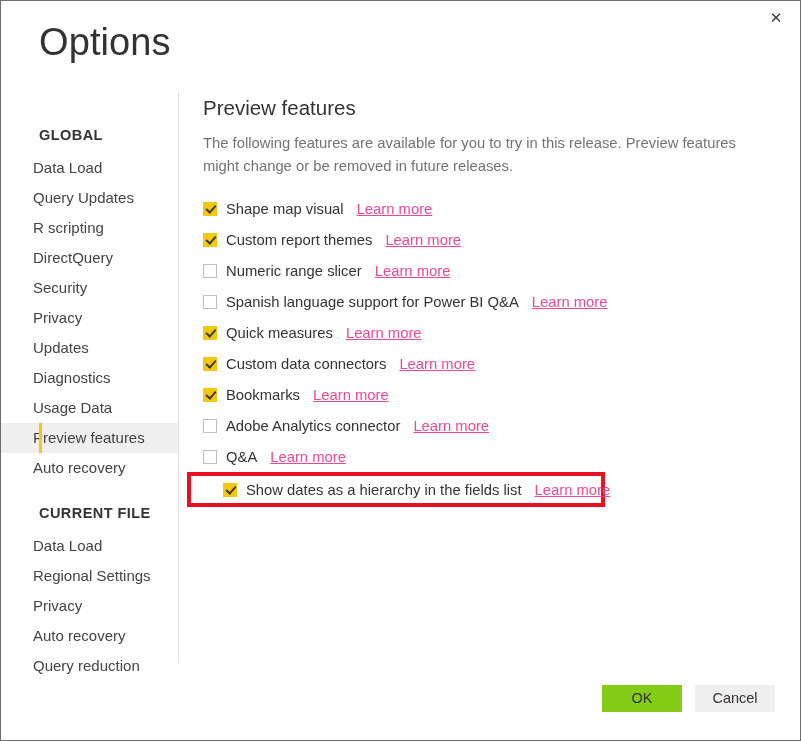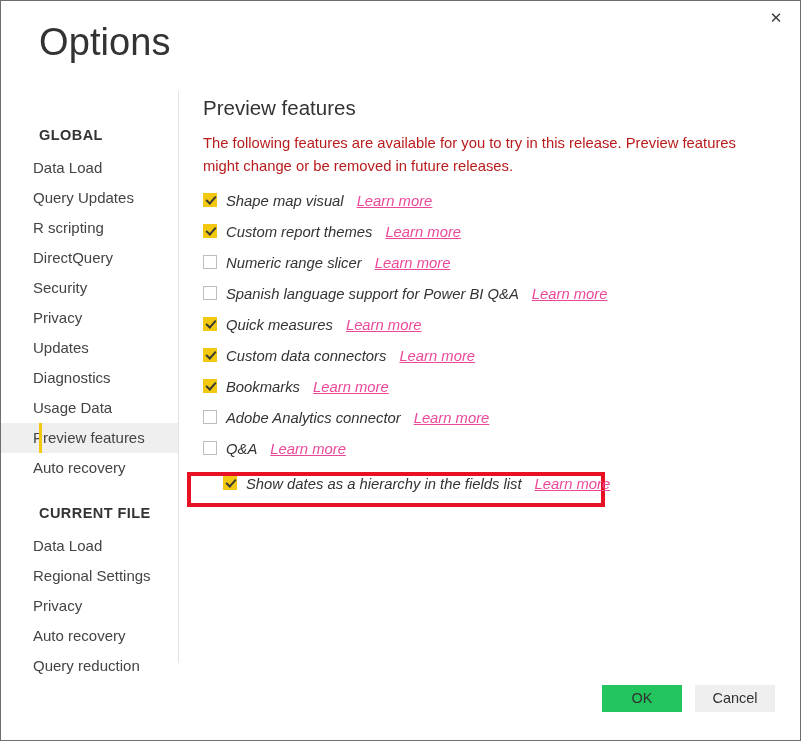--- a/index.html
+++ b/index.html
@@ -124,36 +124,35 @@
   }
   .section-title {
     font-size: 20.5px;
     font-weight: 400;
     color: #333333;
     margin: 0 0 10px 0;
     line-height: 1.3;
   }
   .section-desc {
     font-size: 14.8px;
-    color: #b91c1c;
+    color: #737373;
     line-height: 1.55;
     margin: 0 0 16px 0;
     max-width: 550px;
   }
 
   
   .feature-list {
     margin-top: 14px;
   }
   .feature-row {
     display: flex;
-    align-items: flex-start;
+    align-items: center;
     height: 31px;
     position: relative;
-    font-style: italic;
   }
   .feature-row.highlighted {
     margin-left: -16px;
     padding-left: 32px;
     border: 4px solid #e81123;
     height: 35px;
     box-sizing: border-box;
     width: 418px;
     background: #ffffff;
   }
@@ -213,21 +212,21 @@
     font-size: 14.5px;
     color: #323130;
     border: none;
     height: 27px;
     min-width: 80px;
     padding: 0 12px;
     cursor: pointer;
     line-height: 27px;
   }
   .btn-primary {
-    background: #22c55e;
+    background: #84cc16;
     width: 80px;
   }
   .btn-secondary {
     background: #efefef;
     width: 80px;
   }
 </style>
 </head>
 <body>
 

